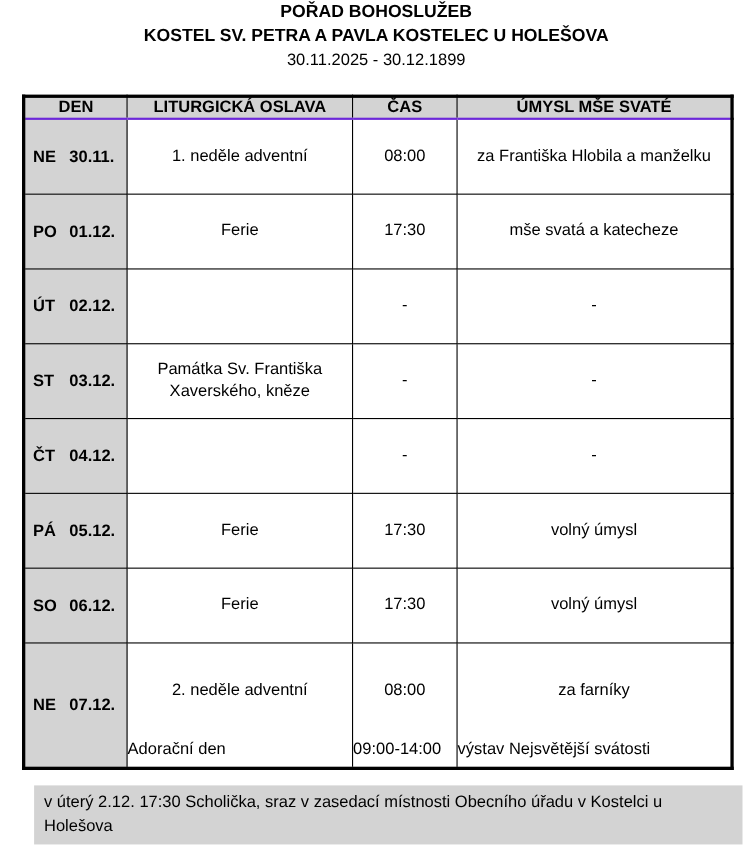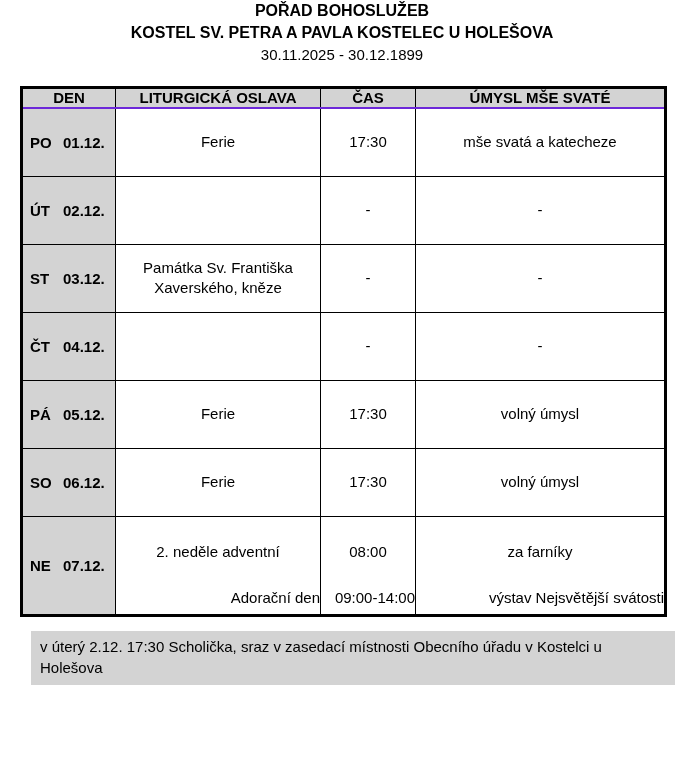--- a/index.html
+++ b/index.html
@@ -59,32 +59,32 @@
   td.body-cell {
     vertical-align: top;
     padding: 0;
     font-size: 15px;
   }
   .stack {
     display: flex;
     flex-direction: column;
     height: 67px;
   }
-  tr.tall-row .stack { height: 97px; }
+  tr.tall-row .stack { height: 112px; }
   .line1 {
     flex: 1;
     display: flex;
     align-items: center;
     justify-content: center;
     text-align: center;
     padding: 0 6px;
     line-height: 1.35;
   }
   .line2 {
-    text-align: right;
+    text-align: left;
     padding-bottom: 7px;
     line-height: 1.2;
   }
   .note {
     margin: 14px 20px 0 31px;
     width: 644px;
     background: #d3d3d3;
     padding: 5px 9px 7px 9px;
     font-size: 15px;
     line-height: 1.42;
@@ -110,20 +110,41 @@
     </colgroup>
     <thead>
       <tr>
         <th>DEN</th>
         <th>LITURGICKÁ OSLAVA</th>
         <th>ČAS</th>
         <th>ÚMYSL MŠE SVATÉ</th>
       </tr>
     </thead>
     <tbody id="schedule-body">
+    <tr class="data-row">
+      <td class="day-cell"><span class="day-abbr">NE</span><span class="day-date">30.11.</span></td>
+      <td class="body-cell">
+        <div class="stack">
+          <div class="line1">1. neděle adventní</div>
+
+        </div>
+      </td>
+      <td class="body-cell">
+        <div class="stack">
+          <div class="line1">08:00</div>
+
+        </div>
+      </td>
+      <td class="body-cell">
+        <div class="stack">
+          <div class="line1">za Františka Hlobila a manželku</div>
+
+        </div>
+      </td>
+    </tr>
 
     <tr class="data-row">
       <td class="day-cell"><span class="day-abbr">PO</span><span class="day-date">01.12.</span></td>
       <td class="body-cell">
         <div class="stack">
           <div class="line1">Ferie</div>
 
         </div>
       </td>
       <td class="body-cell">

